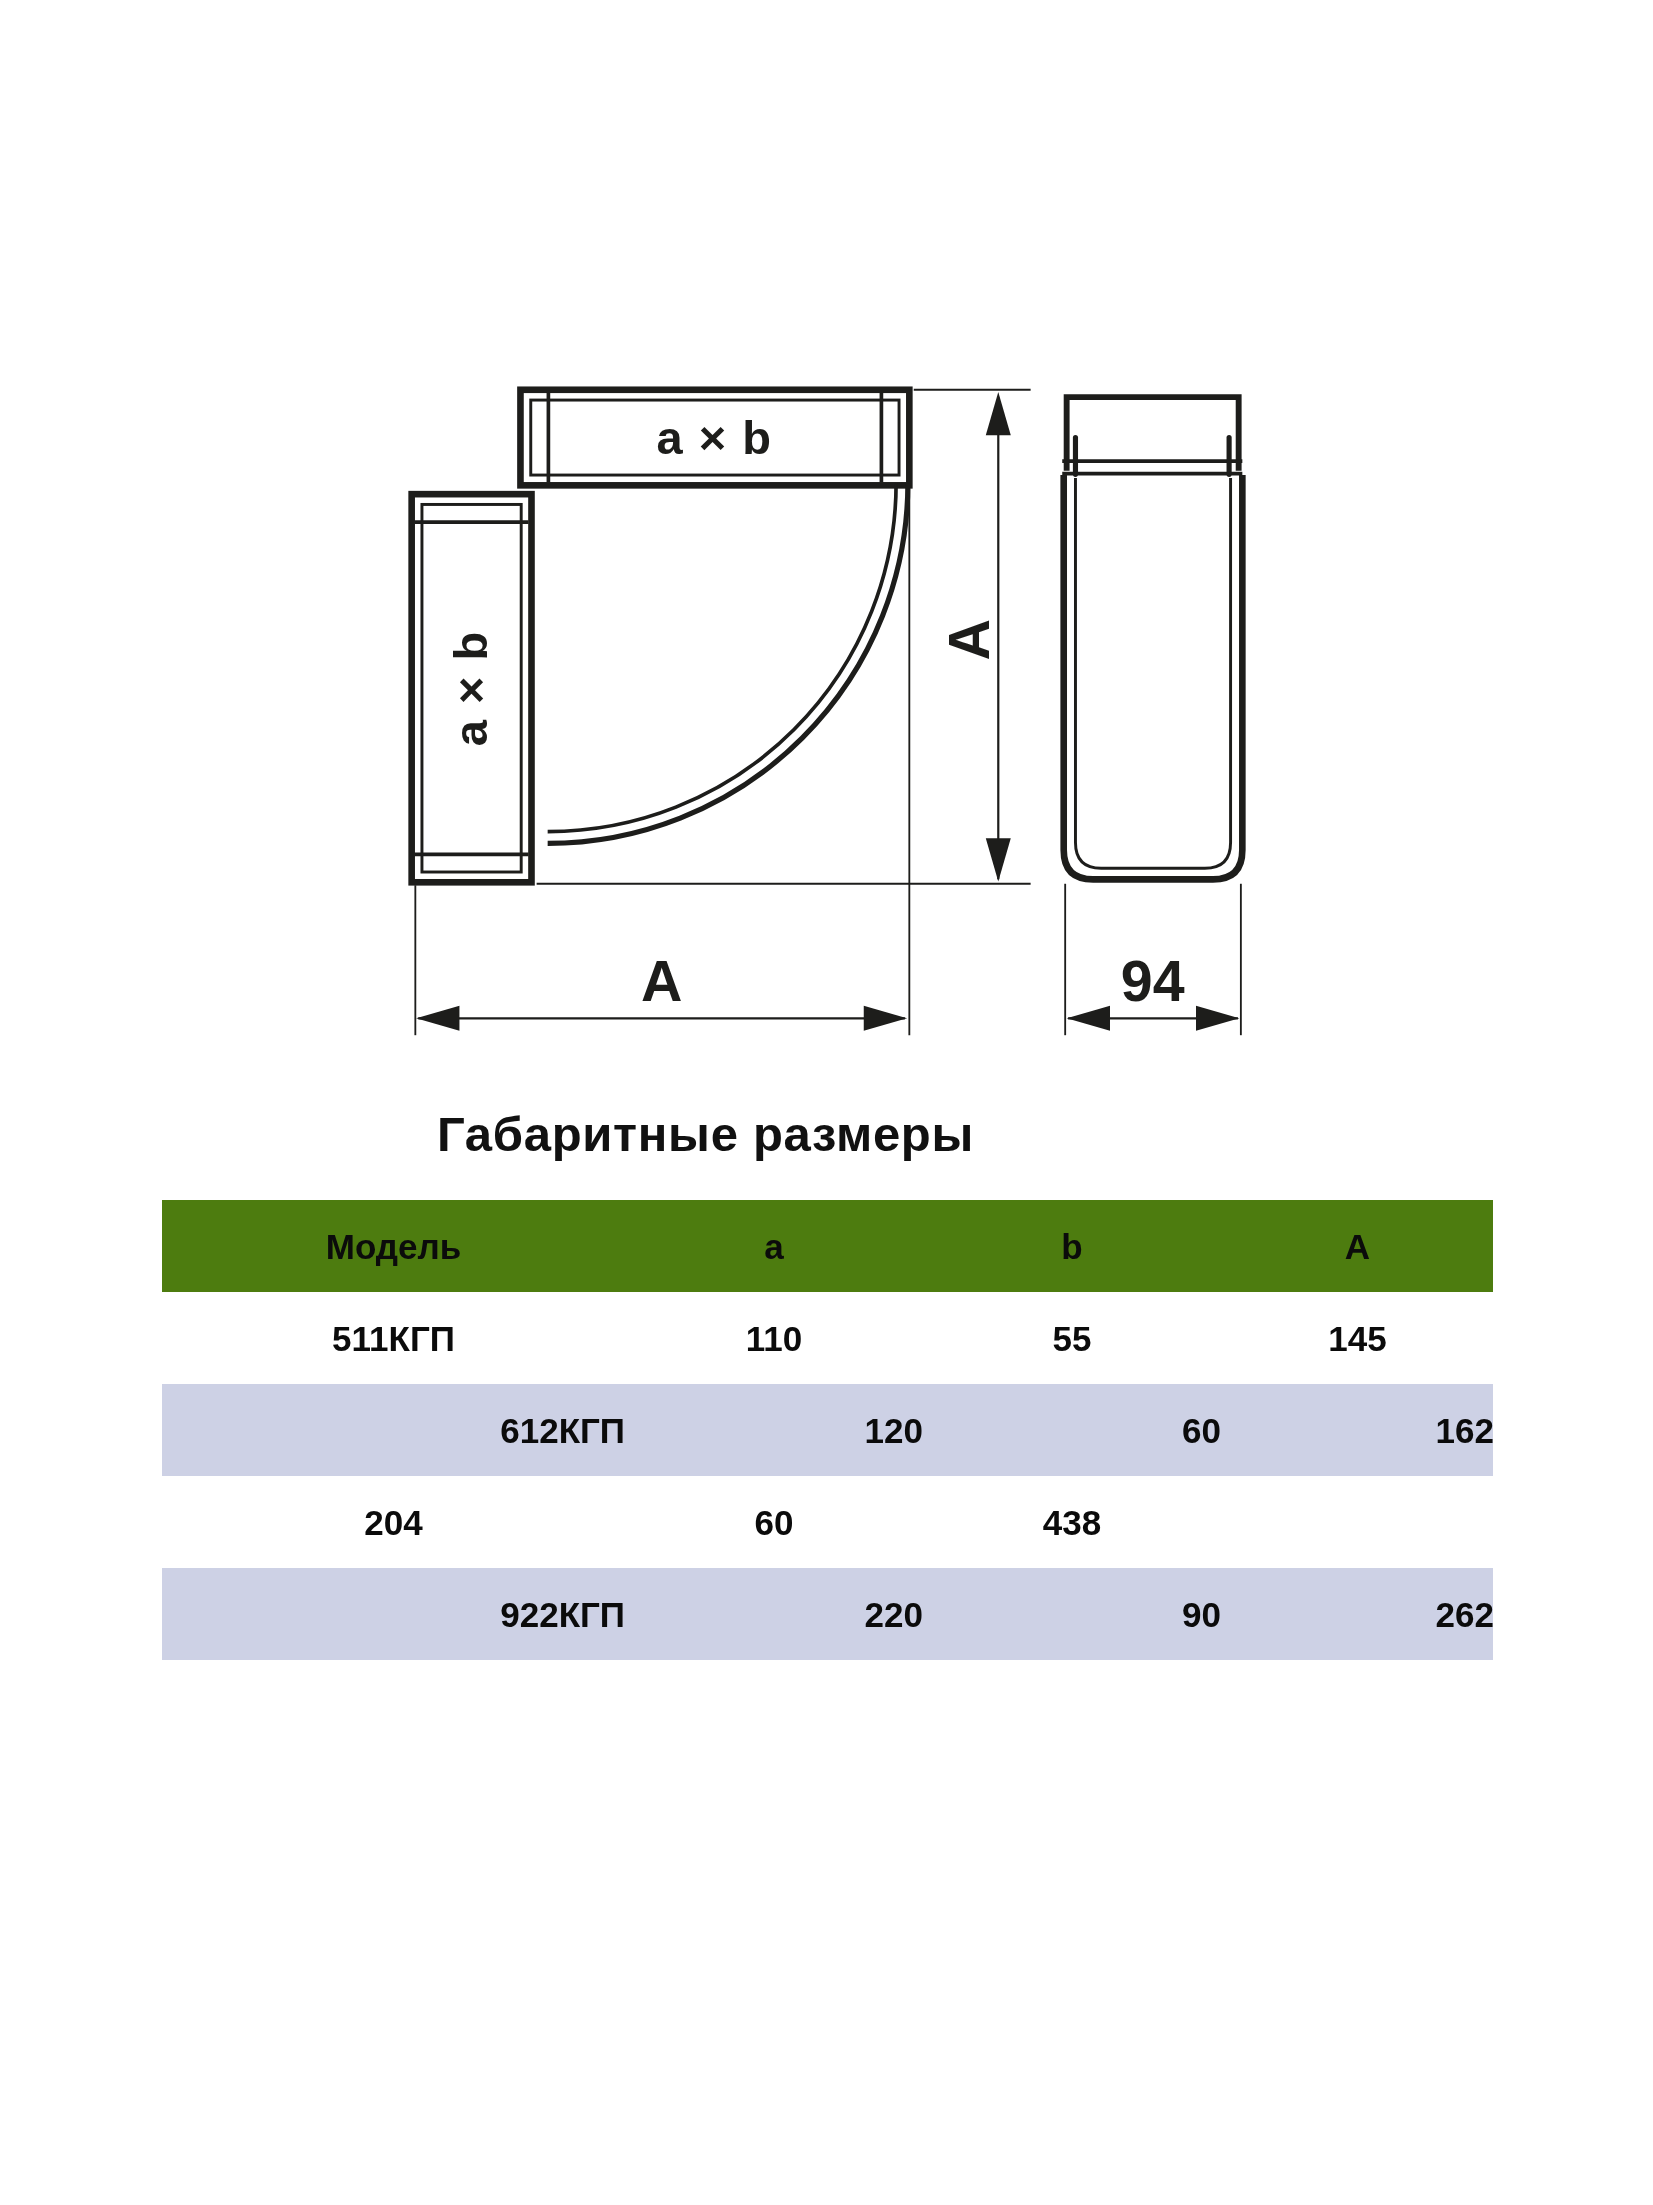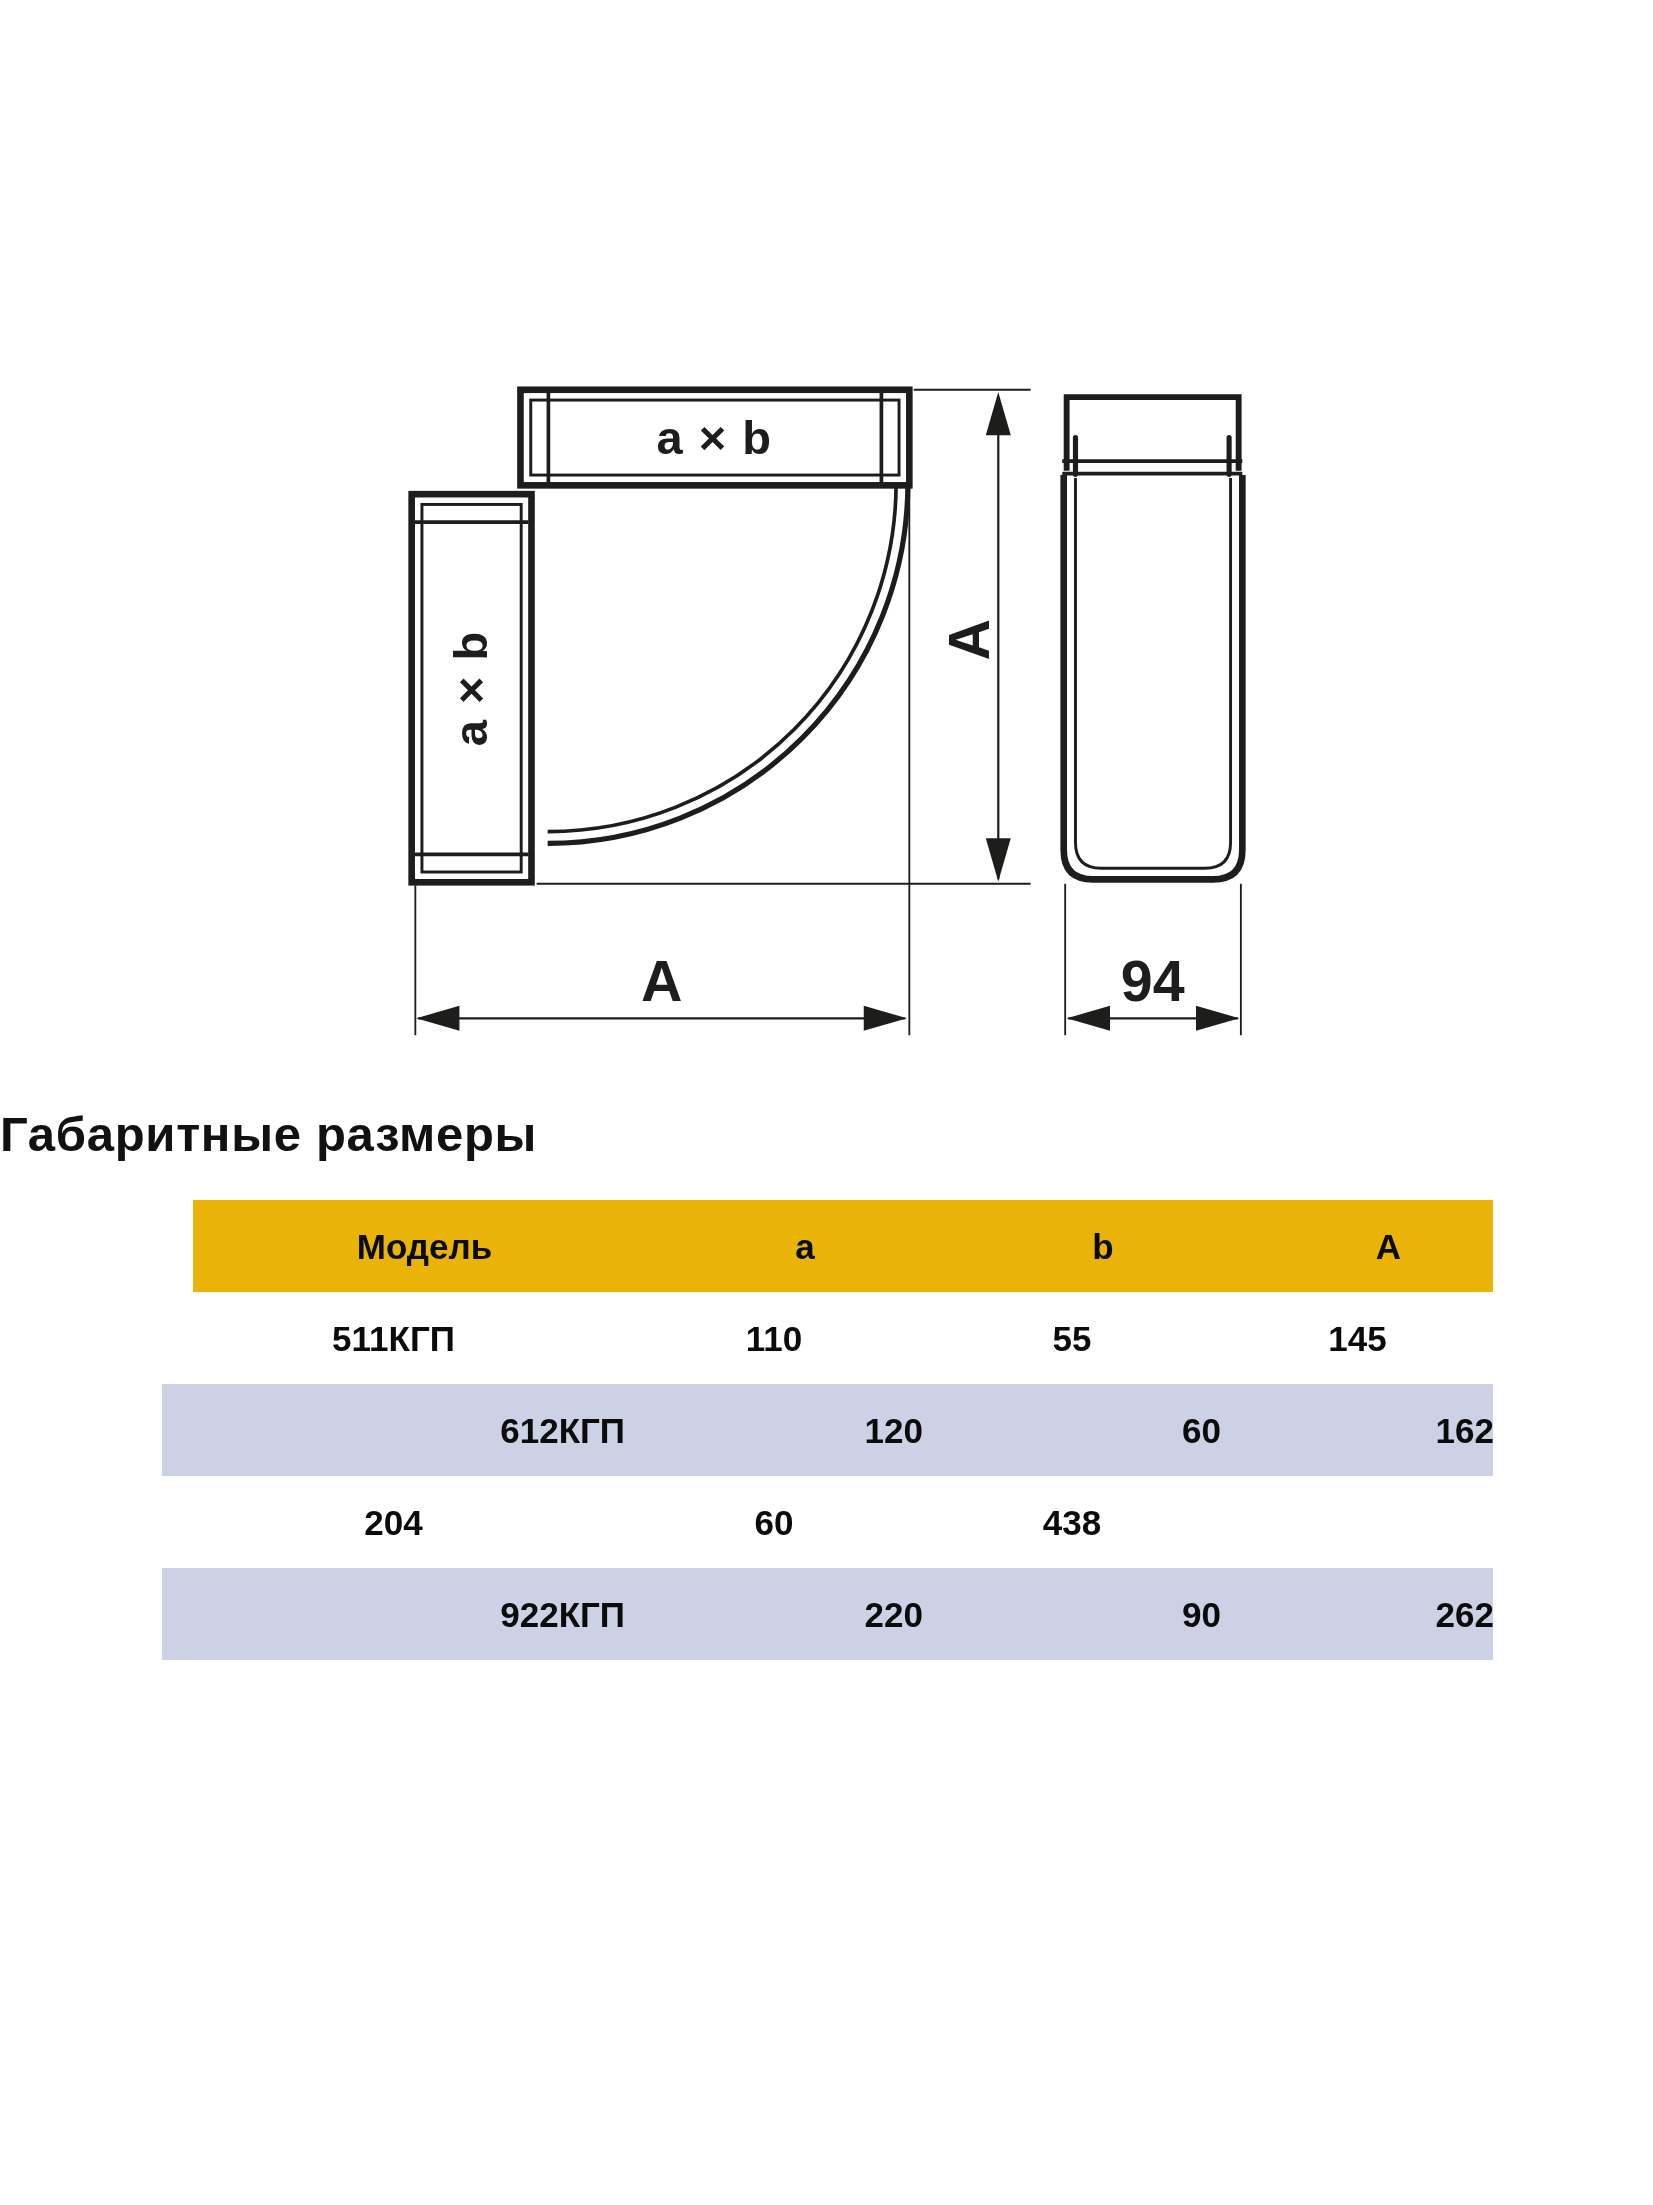--- a/index.html
+++ b/index.html
@@ -21,41 +21,42 @@
     fill: #1d1d1b;
     font-family: "Liberation Sans", sans-serif;
     font-weight: bold;
   }
   .flange-label { font-size: 64px; letter-spacing: 2px; }
   .dim-label { font-size: 78px; }
   .section-title {
     position: absolute;
     left: 0; top: 1106px;
     width: 1411px;
+    text-align: center;
     font-size: 49px;
     font-weight: bold;
     color: #111111;
     letter-spacing: 0.7px;
   }
   .dim-table {
     position: absolute;
     left: 162px; top: 1200px;
     width: 1331px;
     color: #0b0b0b;
   }
   .tr {
     display: grid;
     grid-template-columns: 463px 298px 298px 273px;
     height: 92px;
     align-items: center;
     text-align: center;
     font-size: 35px;
     font-weight: bold;
   }
-  .tr.thead { background: #eab308; margin-left: 31px; }
+  .tr.thead { background: #4d7c0f; }
   .tr.tint { background: #cdd1e5; text-align: right; }
   .tr .td, .tr .th { line-height: 1; }
 </style>
 </head>
 <body>
 
 <div class="page">
 
   <svg class="drawing-svg" viewBox="0 0 2250 1500">
 

